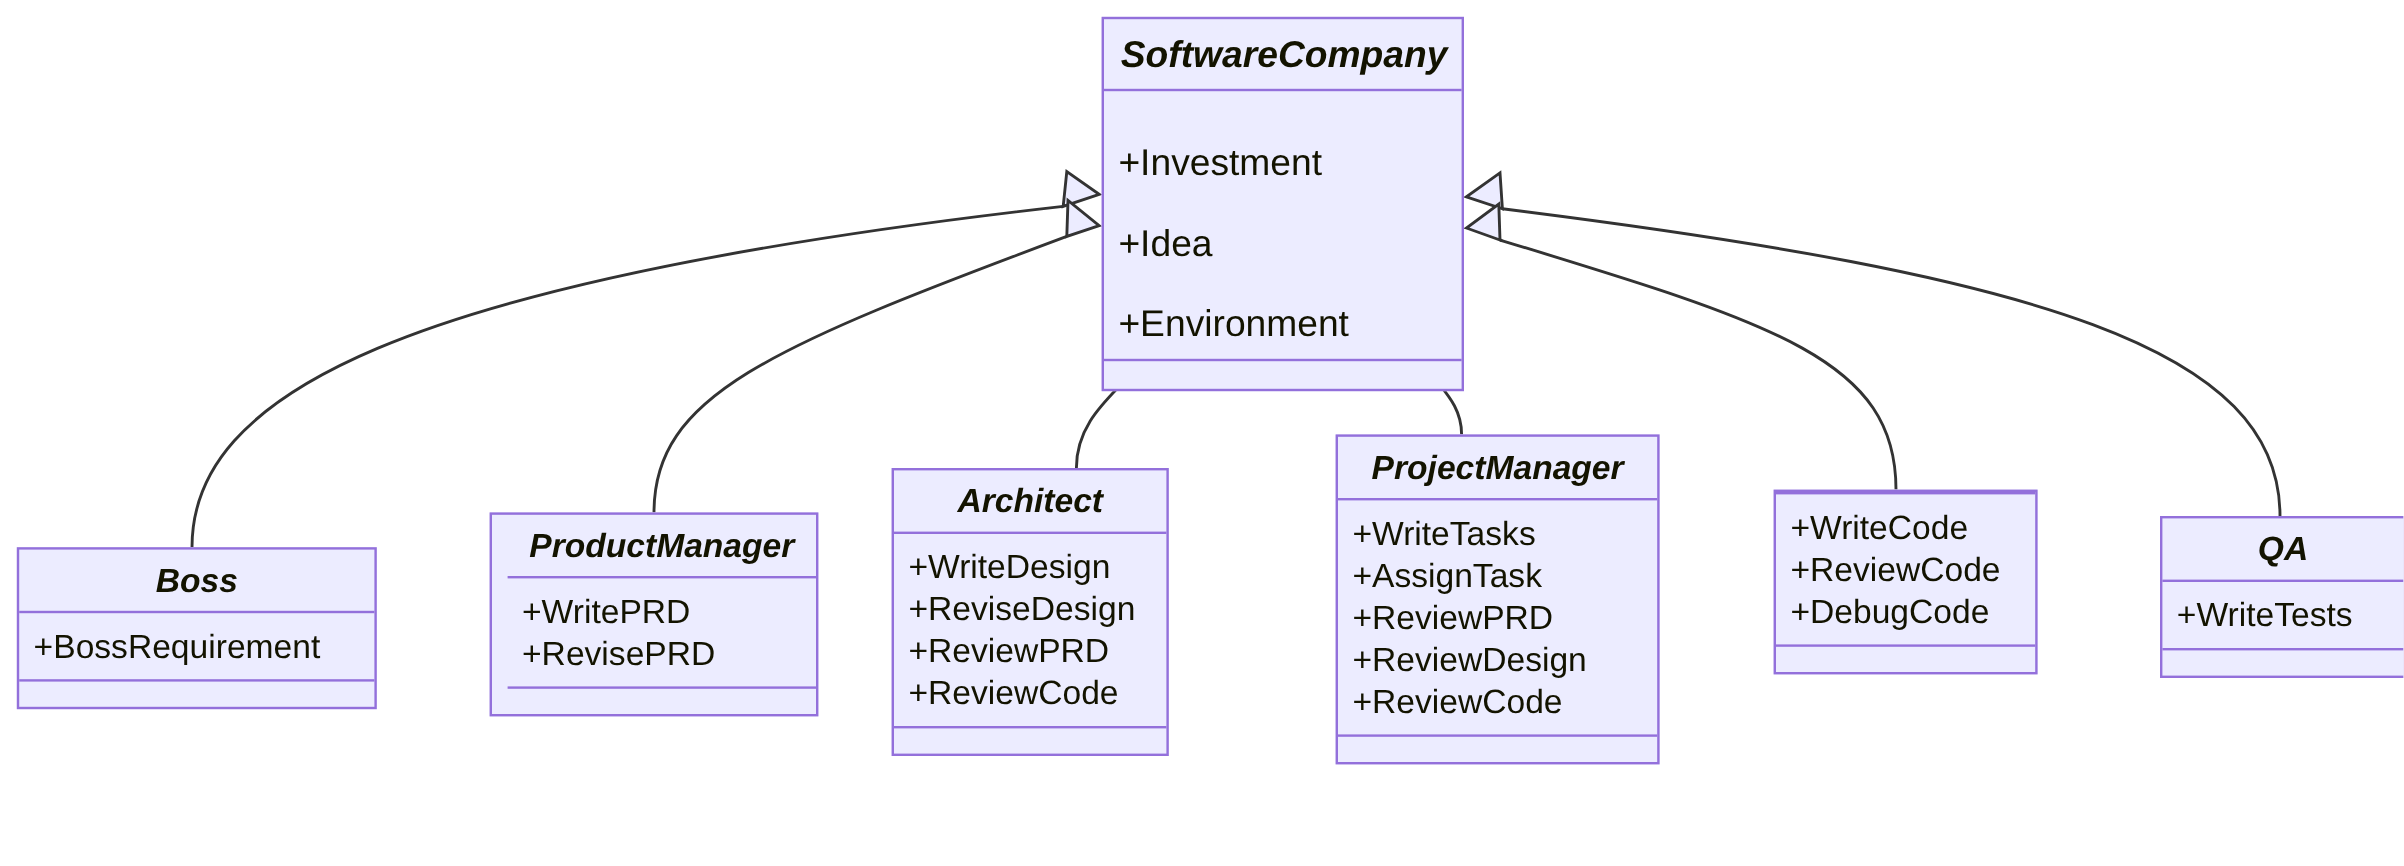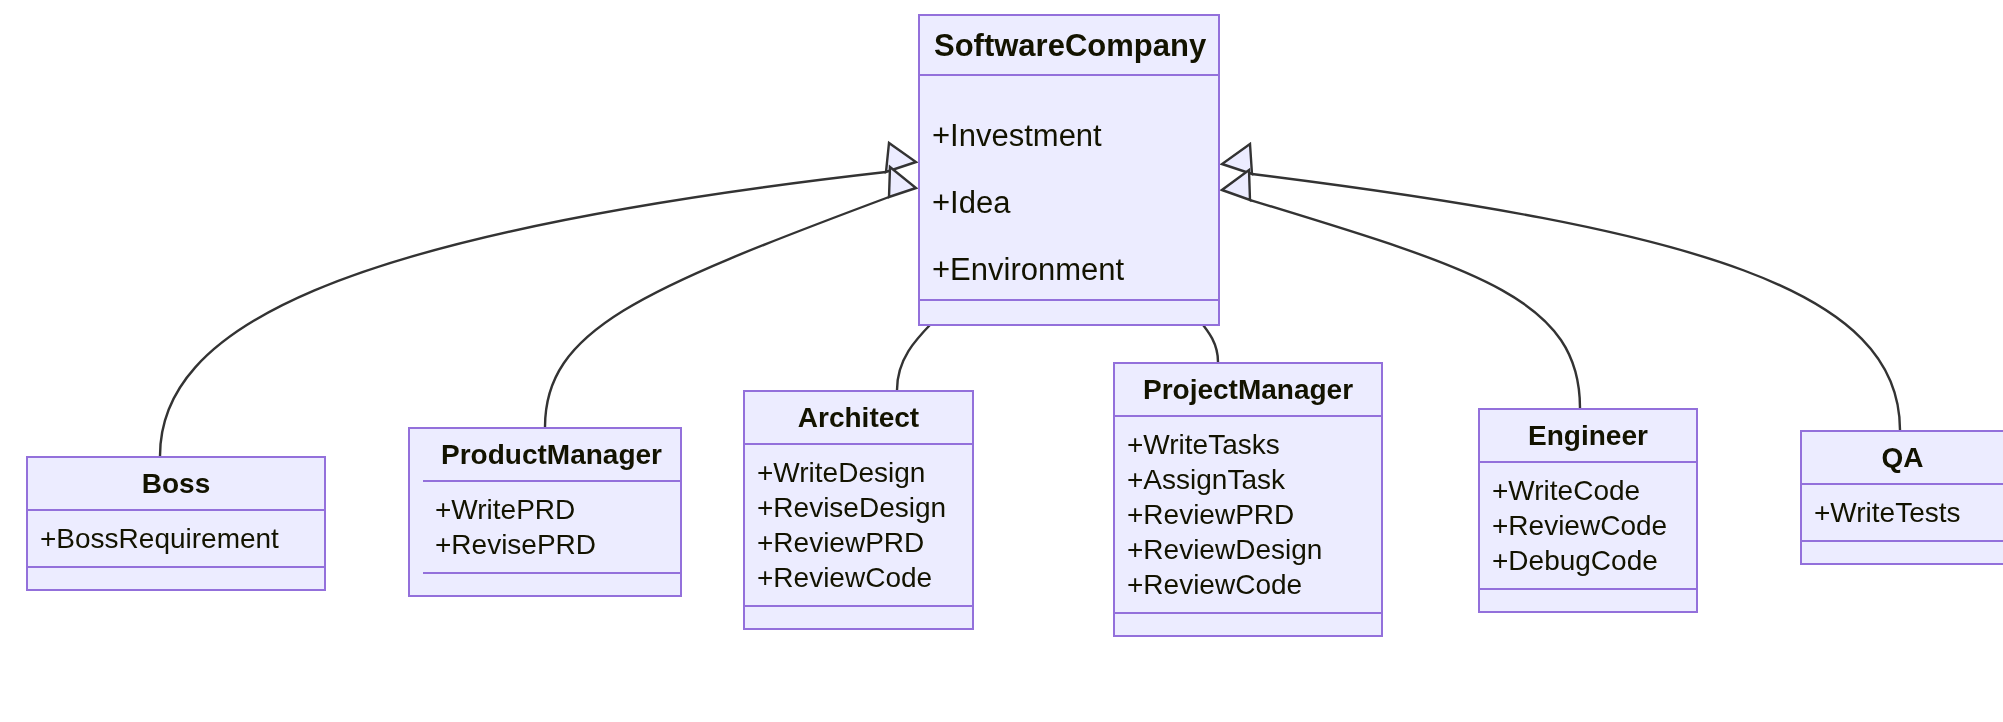--- a/index.html
+++ b/index.html
@@ -2,21 +2,21 @@
 <html><head>
 <meta charset="utf-8">
 <style>
   html,body{margin:0;padding:0;background:#ffffff;}
   body{font-family:"Liberation Sans",sans-serif;}
   #canvas{position:relative;width:2003px;height:722px;background:#ffffff;overflow:hidden;}
   #edges{position:absolute;left:0;top:0;width:2003px;height:722px;pointer-events:none;}
 
   .uml-class{position:absolute;box-sizing:border-box;border:2px solid #9370DB;background:#ECECFF;}
   .uml-title{box-sizing:border-box;text-align:center;font-weight:bold;color:#131300;
-             letter-spacing:0px;white-space:nowrap;overflow:hidden;}
+             letter-spacing:0px;white-space:nowrap;overflow:hidden;font-style:italic;}
   .uml-sep{height:0;border-top:2px solid #9370DB;}
   .uml-members{box-sizing:border-box;padding:0 12px;}
   .uml-member{color:#131300;white-space:nowrap;}
   .uml-methods{box-sizing:border-box;}
 
   
   .sz-lg .uml-title{font-size:31px;line-height:31px;padding:14px 14px 13px;}
   .sz-lg .uml-member{font-size:31px;line-height:36px;margin-top:31px;}
   .sz-lg .uml-members{padding-top:11px;padding-bottom:11px;}
   .sz-lg .uml-methods{height:23px;}
@@ -67,21 +67,21 @@
     <div class="uml-sep"></div>
     <div class="uml-members">
       <div class="uml-member">+Investment</div>
       <div class="uml-member">+Idea</div>
       <div class="uml-member">+Environment</div>
     </div>
     <div class="uml-sep"></div>
     <div class="uml-methods"></div>
   </div>
 
-  <div class="uml-class sz-md" style="left:26px;top:456px;width:300px;">
+  <div class="uml-class sz-md" style="left:14px;top:456px;width:300px;">
     <div class="uml-title">Boss</div>
     <div class="uml-sep"></div>
     <div class="uml-members">
       <div class="uml-member">+BossRequirement</div>
     </div>
     <div class="uml-sep"></div>
     <div class="uml-methods"></div>
   </div>
 
   <div class="uml-class sz-md" style="left:408px;top:427px;width:274px;padding-left:13px;">
@@ -116,21 +116,20 @@
       <div class="uml-member">+AssignTask</div>
       <div class="uml-member">+ReviewPRD</div>
       <div class="uml-member">+ReviewDesign</div>
       <div class="uml-member">+ReviewCode</div>
     </div>
     <div class="uml-sep"></div>
     <div class="uml-methods"></div>
   </div>
 
   <div class="uml-class sz-md" style="left:1478px;top:408px;width:220px;">
-    <div class="uml-title">Engineer</div>
     <div class="uml-sep"></div>
     <div class="uml-members">
       <div class="uml-member">+WriteCode</div>
       <div class="uml-member">+ReviewCode</div>
       <div class="uml-member">+DebugCode</div>
     </div>
     <div class="uml-sep"></div>
     <div class="uml-methods"></div>
   </div>
 

